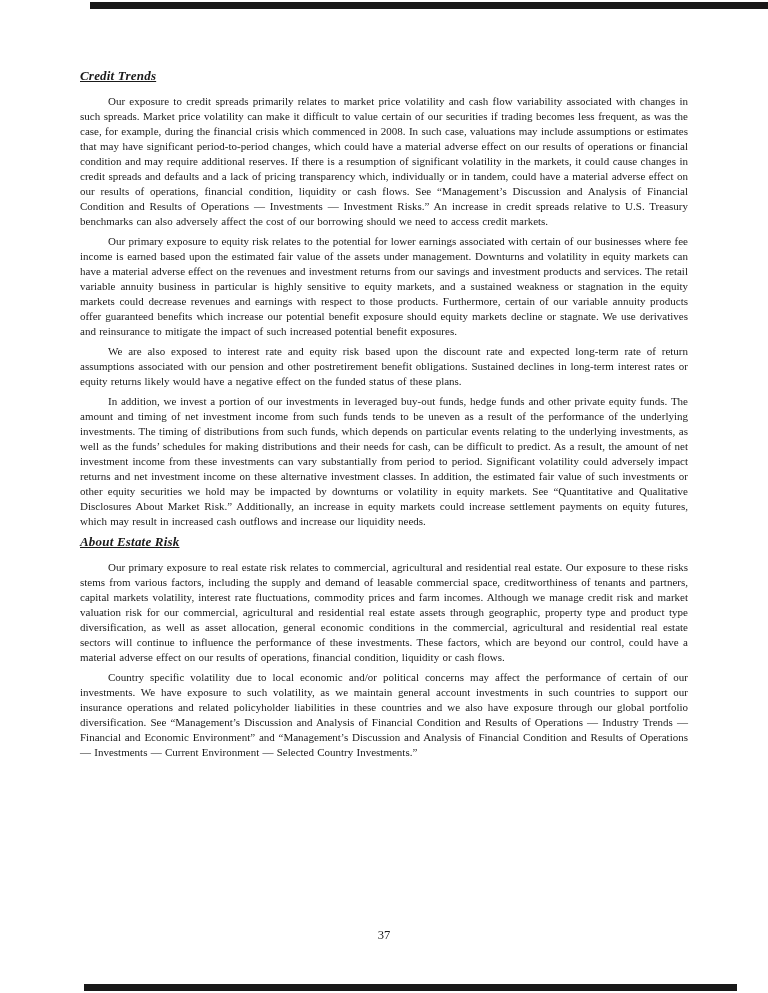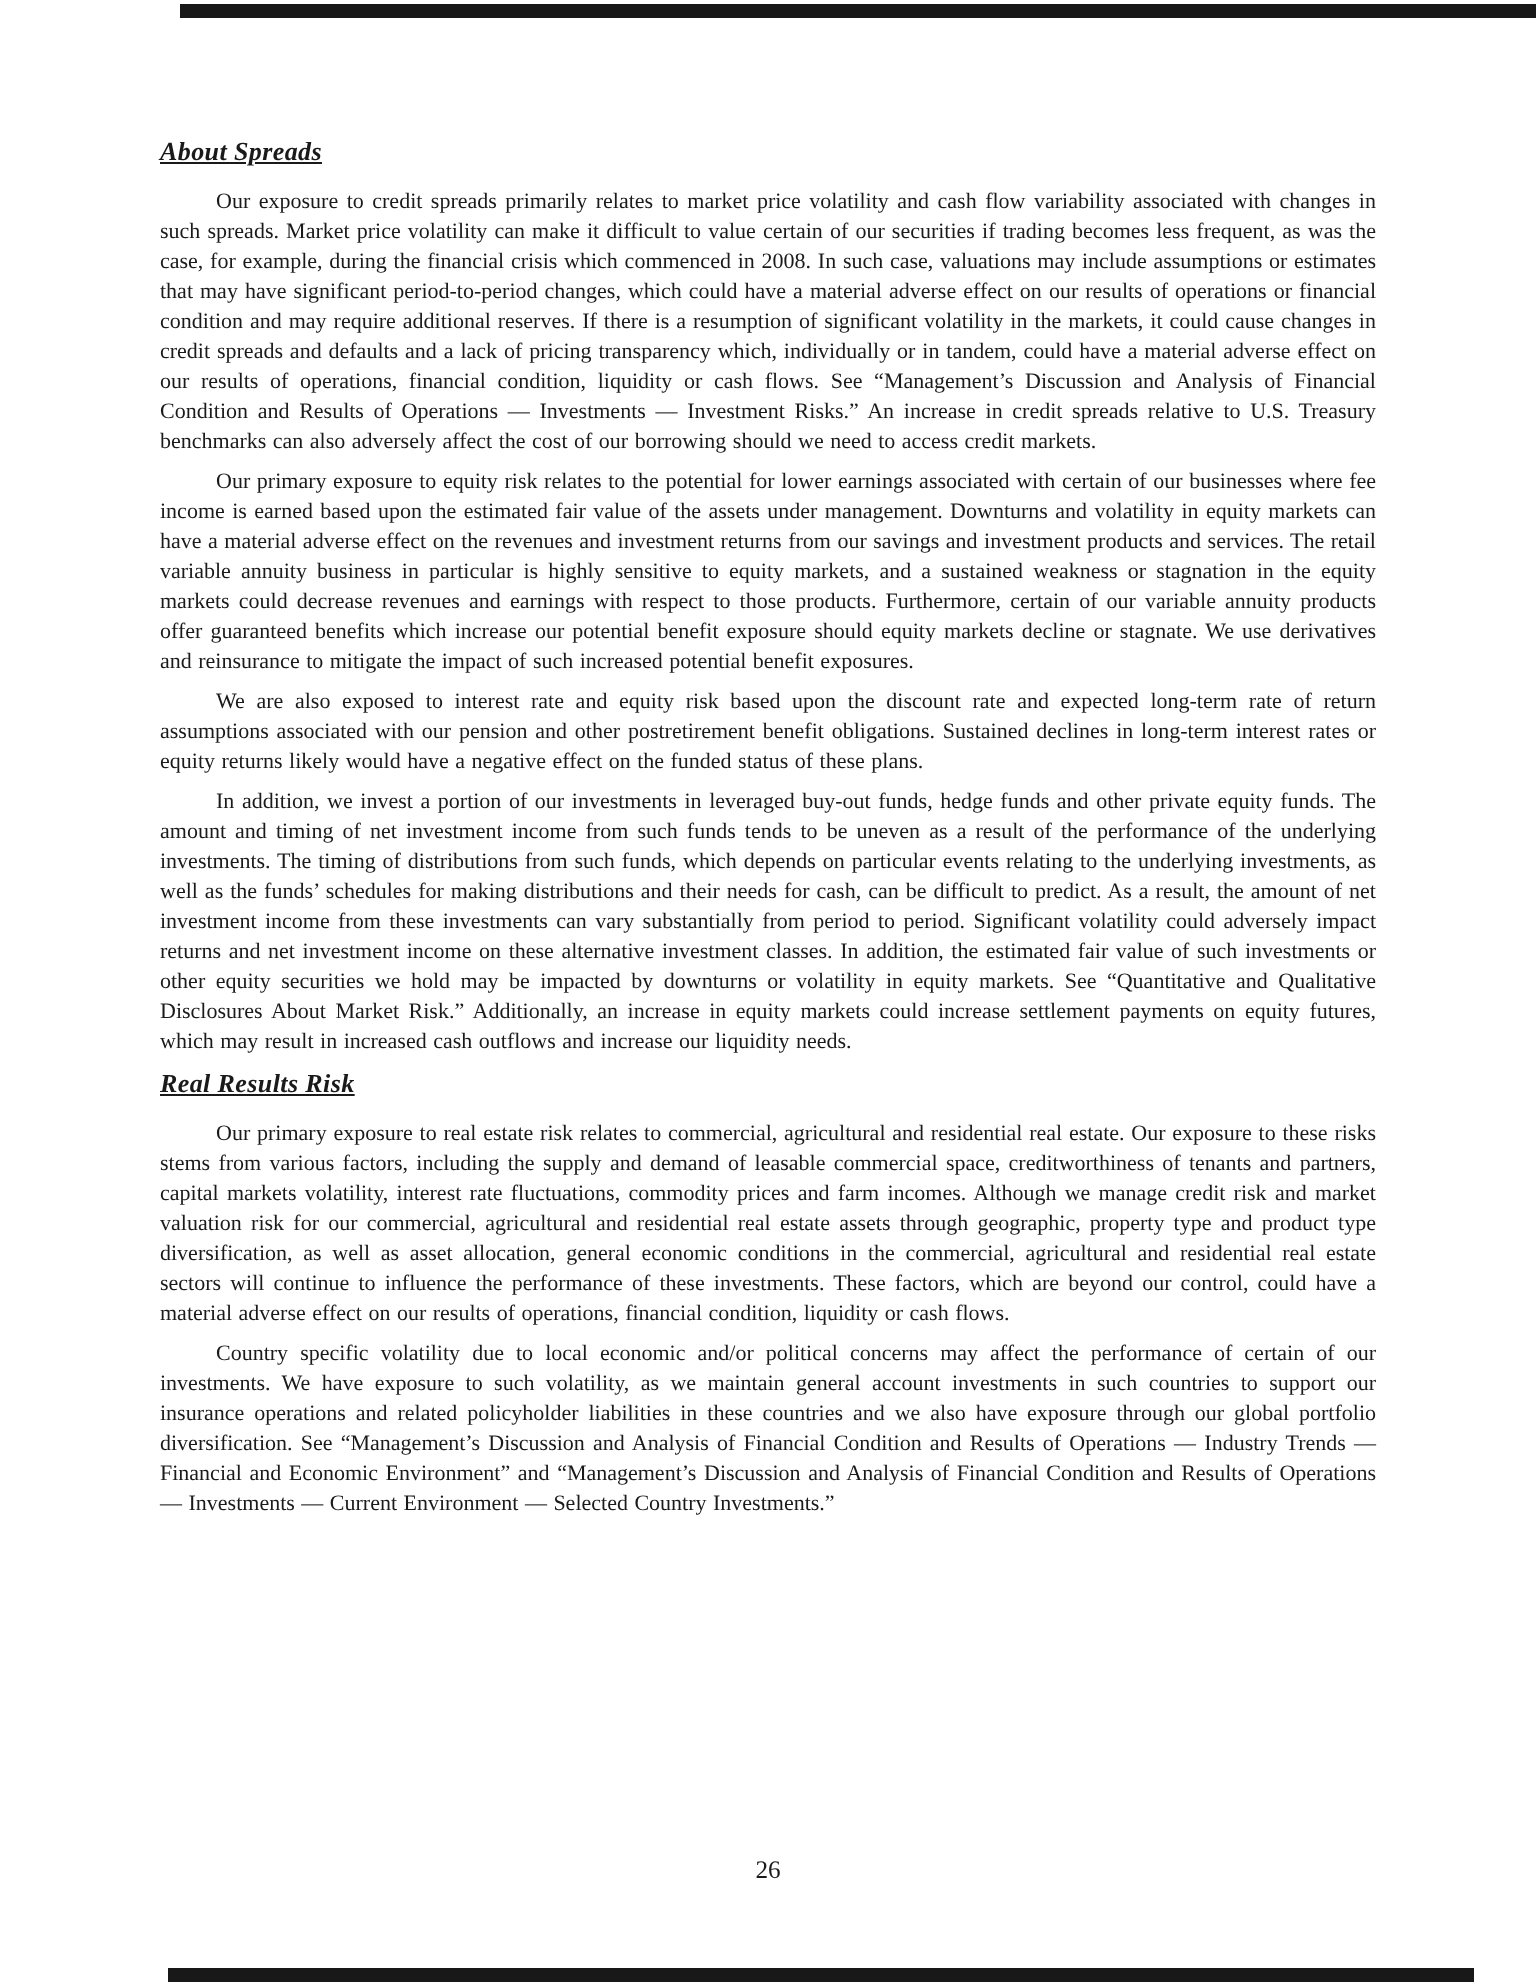--- a/index.html
+++ b/index.html
@@ -67,31 +67,31 @@
 </head>
 <body>
 
 <div class="page">
 
   <div class="scan-bar scan-bar-top"></div>
   <div class="scan-bar scan-bar-bottom"></div>
 
   <main class="content">
 
-    <h2>About Spreads</h2>
+    <h2>Credit Trends</h2>
     <p>Our exposure to credit spreads primarily relates to market price volatility and cash flow variability associated with changes in such spreads. Market price volatility can make it difficult to value certain of our securities if trading becomes less frequent, as was the case, for example, during the financial crisis which commenced in 2008. In such case, valuations may include assumptions or estimates that may have significant period-to-period changes, which could have a material adverse effect on our results of operations or financial condition and may require additional reserves. If there is a resumption of significant volatility in the markets, it could cause changes in credit spreads and defaults and a lack of pricing transparency which, individually or in tandem, could have a material adverse effect on our results of operations, financial condition, liquidity or cash flows. See “Management’s Discussion and Analysis of Financial Condition and Results of Operations — Investments — Investment Risks.” An increase in credit spreads relative to U.S. Treasury benchmarks can also adversely affect the cost of our borrowing should we need to access credit markets.</p>
 
     <p>Our primary exposure to equity risk relates to the potential for lower earnings associated with certain of our businesses where fee income is earned based upon the estimated fair value of the assets under management. Downturns and volatility in equity markets can have a material adverse effect on the revenues and investment returns from our savings and investment products and services. The retail variable annuity business in particular is highly sensitive to equity markets, and a sustained weakness or stagnation in the equity markets could decrease revenues and earnings with respect to those products. Furthermore, certain of our variable annuity products offer guaranteed benefits which increase our potential benefit exposure should equity markets decline or stagnate. We use derivatives and reinsurance to mitigate the impact of such increased potential benefit exposures.</p>
     <p>We are also exposed to interest rate and equity risk based upon the discount rate and expected long-term rate of return assumptions associated with our pension and other postretirement benefit obligations. Sustained declines in long-term interest rates or equity returns likely would have a negative effect on the funded status of these plans.</p>
     <p>In addition, we invest a portion of our investments in leveraged buy-out funds, hedge funds and other private equity funds. The amount and timing of net investment income from such funds tends to be uneven as a result of the performance of the underlying investments. The timing of distributions from such funds, which depends on particular events relating to the underlying investments, as well as the funds’ schedules for making distributions and their needs for cash, can be difficult to predict. As a result, the amount of net investment income from these investments can vary substantially from period to period. Significant volatility could adversely impact returns and net investment income on these alternative investment classes. In addition, the estimated fair value of such investments or other equity securities we hold may be impacted by downturns or volatility in equity markets. See “Quantitative and Qualitative Disclosures About Market Risk.” Additionally, an increase in equity markets could increase settlement payments on equity futures, which may result in increased cash outflows and increase our liquidity needs.</p>
 
-    <h2>Real Results Risk</h2>
+    <h2>About Estate Risk</h2>
     <p>Our primary exposure to real estate risk relates to commercial, agricultural and residential real estate. Our exposure to these risks stems from various factors, including the supply and demand of leasable commercial space, creditworthiness of tenants and partners, capital markets volatility, interest rate fluctuations, commodity prices and farm incomes. Although we manage credit risk and market valuation risk for our commercial, agricultural and residential real estate assets through geographic, property type and product type diversification, as well as asset allocation, general economic conditions in the commercial, agricultural and residential real estate sectors will continue to influence the performance of these investments. These factors, which are beyond our control, could have a material adverse effect on our results of operations, financial condition, liquidity or cash flows.</p>
 
     <p>Country specific volatility due to local economic and/or political concerns may affect the performance of certain of our investments. We have exposure to such volatility, as we maintain general account investments in such countries to support our insurance operations and related policyholder liabilities in these countries and we also have exposure through our global portfolio diversification. See “Management’s Discussion and Analysis of Financial Condition and Results of Operations — Industry Trends — Financial and Economic Environment” and “Management’s Discussion and Analysis of Financial Condition and Results of Operations — Investments — Current Environment — Selected Country Investments.”</p>
 
   </main>
 
   <footer class="page-footer">
-    <span>26</span>
+    <span>37</span>
   </footer>
 
 </div>
 
 </body></html>

